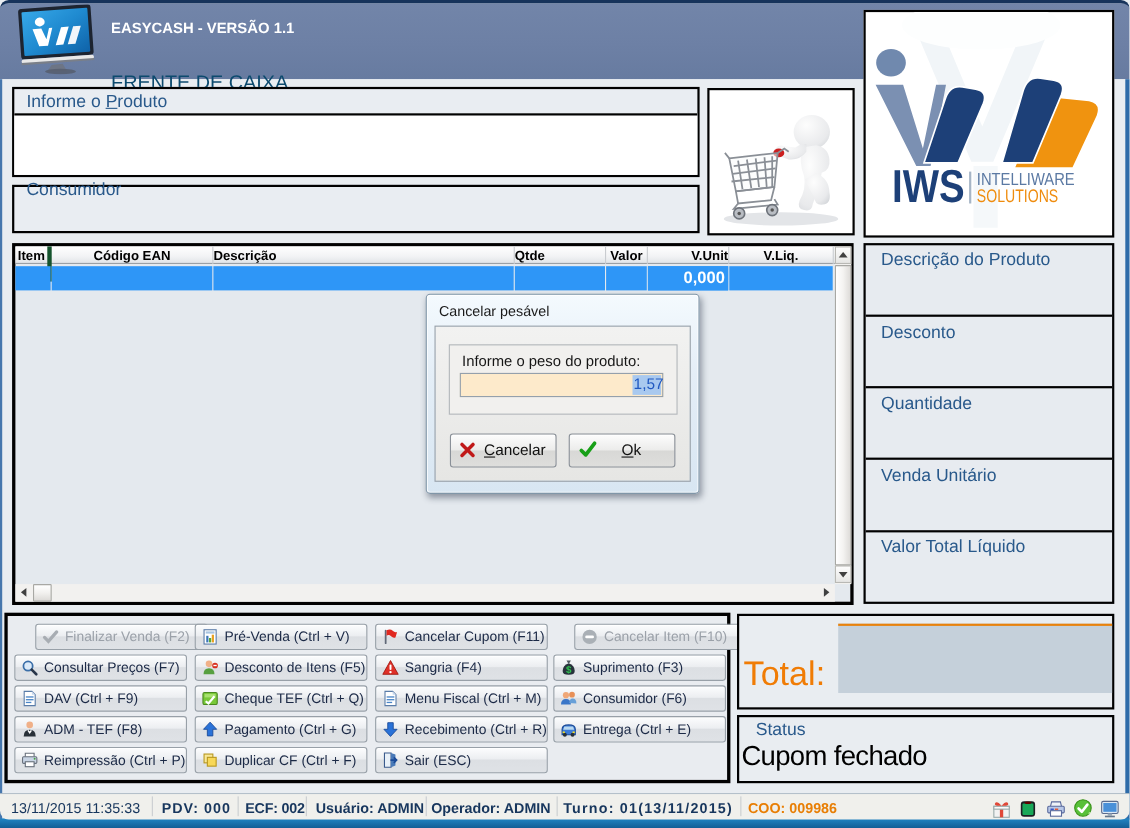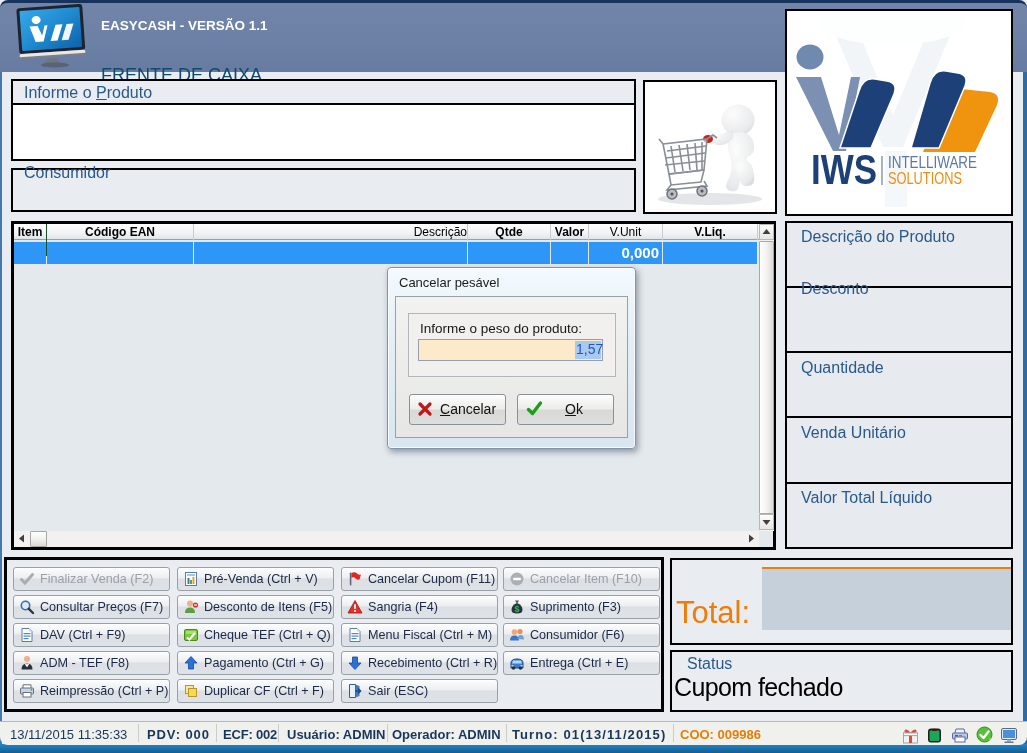--- a/index.html
+++ b/index.html
@@ -13,21 +13,21 @@
     background:linear-gradient(180deg,#7285a9 0%,#6d80a5 55%,#677ba0 100%);
     border-top:3px solid #16335b; border-radius:8px 8px 0 0; }
   #lstrip { left:0; top:72px; width:2px; height:673px; background:#4677ad; }
   #rstrip { left:1023px; top:72px; width:4px; height:673px; background:#2d6ba8; }
   #bstrip { left:0; top:744px; width:1027px; height:9px; background:linear-gradient(180deg,#2285c4,#135d94); }
   .btn { position:absolute; width:157px; height:24px; border:1px solid #98a0a8; border-radius:3px;
     background:linear-gradient(180deg,#fcfdfe 0%,#eceef1 45%,#dcdfe3 50%,#dfe2e6 100%);
     box-shadow:inset 0 1px 0 #fff; display:flex; align-items:center; padding-left:5px;
     font-size:12.6px; color:#1b2946; white-space:nowrap; }
   .btn svg { margin-right:5px; flex:none; }
-  .btn.dis { color:#9ba1a9; }
+  .btn.dis { color:#9ba1a9;margin-left:19px; }
   .sbar-txt { position:absolute; top:727px; font-size:13px; color:#17365d; font-weight:bold; white-space:nowrap; }
   .sep { position:absolute; top:724px; width:1px; height:18px; background:#c9cdd1; }
 </style>
 </head>
 <body>
 <div id="hdr" class="abs"></div>
 <div id="lstrip" class="abs"></div>
 <div id="rstrip" class="abs"></div>
 <div id="bstrip" class="abs"></div>
 
@@ -105,26 +105,26 @@
   <path d="M53,137 L72,80 Q76,66 88,68 L100,70 Q111,72 107,83 L84,137 Z" fill="#1d4078" stroke="#fff" stroke-width="1.5"></path>
   <path d="M124,137 L143,72 Q147,58 159,60 L171,62 Q182,64 178,75 L152,137 Z" fill="#1d4078" stroke="#fff" stroke-width="1.5"></path>
   <text x="24" y="173" font-family="Liberation Sans, sans-serif" font-size="42" font-weight="bold" fill="#1d4078" textLength="66" lengthAdjust="spacingAndGlyphs">IWS</text>
   <rect x="94" y="145" width="2" height="29" fill="#a6b5c6"></rect>
   <text x="101" y="157" font-family="Liberation Sans, sans-serif" font-size="16" fill="#5b79a3" textLength="89" lengthAdjust="spacingAndGlyphs">INTELLIWARE</text>
   <text x="101" y="173" font-family="Liberation Sans, sans-serif" font-size="16.5" fill="#ef8c0e" textLength="74" lengthAdjust="spacingAndGlyphs">SOLUTIONS</text>
 </svg>
 
 <div class="abs" style="left:11px;top:221px;width:765px;height:329px;border:3px solid #010101;background:#e4e9ee"></div>
 <div class="abs" style="left:14px;top:224px;width:745px;height:16px;background:linear-gradient(180deg,#ffffff,#f2f3f5 60%,#e2e5e8);border-bottom:1px solid #9aa0a6"></div>
-<div class="abs" style="left:14px;top:224px;width:33px;height:32px;line-height:16px;text-align:center;font-size:12px;font-weight:bold;color:#000;border-right:1px solid #14532d;overflow:hidden">Item</div>
+<div class="abs" style="left:14px;top:224px;width:33px;height:32px;line-height:16px;text-align:center;font-size:12px;font-weight:bold;color:#000;border-right:4px solid #14532d;overflow:hidden">Item</div>
 <div class="abs" style="left:47px;top:224px;width:147px;height:16px;line-height:16px;text-align:center;font-size:12px;font-weight:bold;color:#000;border-right:1px solid #c9ccd0;overflow:hidden">Código EAN</div>
-<div class="abs" style="left:194px;top:224px;width:274px;height:16px;line-height:16px;text-align:right;font-size:12px;font-weight:normal;color:#000;border-right:1px solid #c9ccd0;overflow:hidden">Descrição</div>
-<div class="abs" style="left:468px;top:224px;width:83px;height:16px;line-height:16px;text-align:center;font-size:12px;font-weight:bold;color:#000;border-right:1px solid #c9ccd0;overflow:hidden">Qtde</div>
+<div class="abs" style="left:194px;top:224px;width:274px;height:16px;line-height:16px;text-align:left;font-size:12px;font-weight:bold;color:#000;border-right:1px solid #c9ccd0;overflow:hidden">Descrição</div>
+<div class="abs" style="left:468px;top:224px;width:83px;height:16px;line-height:16px;text-align:left;font-size:12px;font-weight:bold;color:#000;border-right:1px solid #c9ccd0;overflow:hidden">Qtde</div>
 <div class="abs" style="left:551px;top:224px;width:38px;height:16px;line-height:16px;text-align:center;font-size:12px;font-weight:bold;color:#000;border-right:1px solid #c9ccd0;overflow:hidden">Valor</div>
-<div class="abs" style="left:589px;top:224px;width:74px;height:16px;line-height:16px;text-align:center;font-size:12px;font-weight:normal;color:#000;border-right:1px solid #c9ccd0;overflow:hidden">V.Unit</div>
+<div class="abs" style="left:589px;top:224px;width:74px;height:16px;line-height:16px;text-align:right;font-size:12px;font-weight:bold;color:#000;border-right:1px solid #c9ccd0;overflow:hidden">V.Unit</div>
 <div class="abs" style="left:663px;top:224px;width:95px;height:16px;line-height:16px;text-align:center;font-size:12px;font-weight:bold;color:#000;border-right:1px solid #c9ccd0;overflow:hidden">V.Liq.</div>
 <div class="abs" style="left:14px;top:242px;width:32px;height:22px;background:#2e96f7"></div>
 <div class="abs" style="left:47px;top:242px;width:146px;height:22px;background:#2e96f7"></div>
 <div class="abs" style="left:194px;top:242px;width:273px;height:22px;background:#2e96f7"></div>
 <div class="abs" style="left:468px;top:242px;width:82px;height:22px;background:#2e96f7"></div>
 <div class="abs" style="left:551px;top:242px;width:37px;height:22px;background:#2e96f7"></div>
 <div class="abs" style="left:589px;top:242px;width:73px;height:22px;background:#2e96f7"></div>
 <div class="abs" style="left:663px;top:242px;width:94px;height:22px;background:#2e96f7"></div>
 <div class="abs" style="left:589px;top:242px;width:73px;height:22px;line-height:22px;background:#2e96f7;color:#fff;font-weight:bold;font-size:15px;text-align:right;padding-right:3px">0,000</div>
 
@@ -147,21 +147,21 @@
     <path d="M6,3.5 L11,7.5 L6,11.5 Z" fill="#404040"></path>
   </svg>
 <div class="abs" style="left:30px;top:531px;width:17px;height:16px;background:linear-gradient(180deg,#ffffff,#f2f1ef 50%,#dcdad7);border:1px solid #a8a8a4;border-radius:1px"></div>
 
 <div class="abs" style="left:785px;top:221px;width:228px;height:328px;border:2px solid #010101;background:#e7ebf0"></div>
 <div class="abs" style="left:787px;top:286px;width:224px;height:2px;background:#010101"></div>
 <div class="abs" style="left:787px;top:351px;width:224px;height:2px;background:#010101"></div>
 <div class="abs" style="left:787px;top:416px;width:224px;height:2px;background:#010101"></div>
 <div class="abs" style="left:787px;top:482px;width:224px;height:2px;background:#010101"></div>
 <div class="abs blab" style="left:801px;top:228px">Descrição do Produto</div>
-<div class="abs blab" style="left:801px;top:280px">Desconto</div>
+<div class="abs blab" style="left:801px;top:294px">Desconto</div>
 <div class="abs blab" style="left:801px;top:359px">Quantidade</div>
 <div class="abs blab" style="left:801px;top:424px">Venda Unitário</div>
 <div class="abs blab" style="left:801px;top:489px">Valor Total Líquido</div>
 
 <div class="abs" style="left:4px;top:557px;width:660px;height:155px;border:3px solid #010101;background:#e9ecf0"></div>
 <div class="btn dis" style="left:13px;top:567px">
     <svg width="16" height="16" viewBox="0 0 16 16">
       <path d="M2.5,8.5 L6,12 L13.5,3.5" stroke="#a8adb3" stroke-width="3" fill="none" stroke-linecap="round"></path>
     </svg>
     <span>Finalizar Venda (F2)</span>

